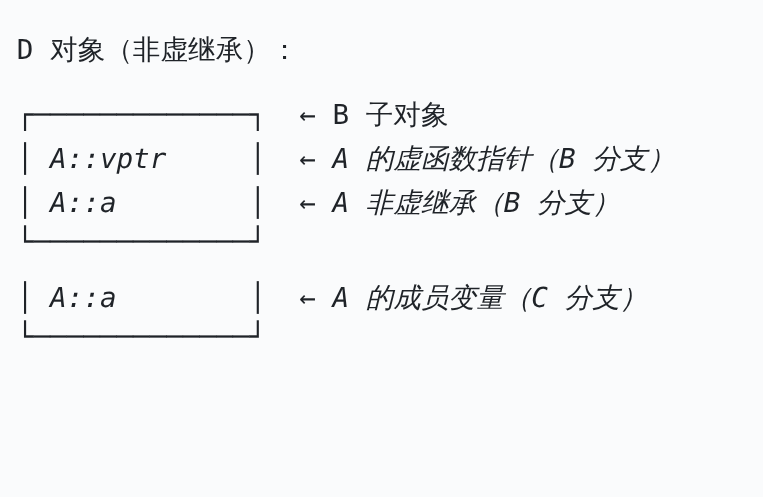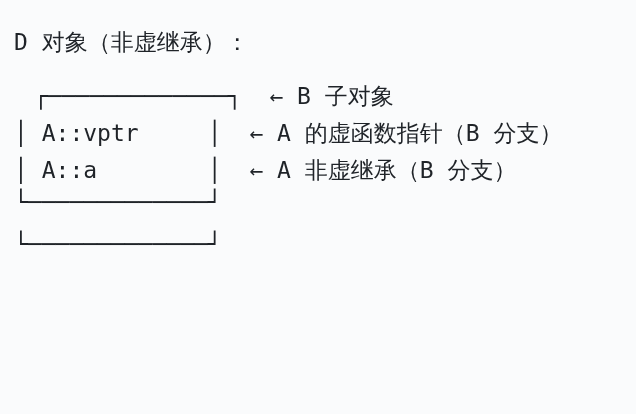--- a/index.html
+++ b/index.html
@@ -21,31 +21,32 @@
     font-size: 23px;
     color: #1f2328;
     -webkit-font-smoothing: antialiased;
   }
   .line {
     white-space: pre;
     display: block;
   }
   .title-line   { height: 40px; line-height: 40px; }
   .blank        { height: 16px; line-height: 16px; }
-  .box-top      { height: 37px; line-height: 37px; margin-left: 20px; }
-  .row          { height: 37px; line-height: 37px; }
+  .box-top      { height: 37px; line-height: 37px; }
+  .row          { height: 37px; line-height: 37px; font-style: italic; }
   .box-bottom   { height: 26px; line-height: 26px; }
 </style>
 </head>
 <body style="background: rgb(250, 251, 252);">
 
 <div class="codeblock" style="color: rgb(31, 35, 40);">
   <div class="line title-line">D 对象（非虚继承）：</div>
   <div>
       <div class="line blank"></div>
       <div class="line box-top">┌─────────────┐  ← B 子对象</div>
       <div class="line row">│ A::vptr     │  ← A 的虚函数指针（B 分支）</div>
       <div class="line row">│ A::a        │  ← A 非虚继承（B 分支）</div>
       <div class="line box-bottom">└─────────────┘</div>
       <div class="line blank"></div>
+      <div class="line row">│ A::a        │  ← A 的成员变量（C 分支）</div>
       <div class="line box-bottom">└─────────────┘</div>
     </div>
 </div>
 
 </body></html>

